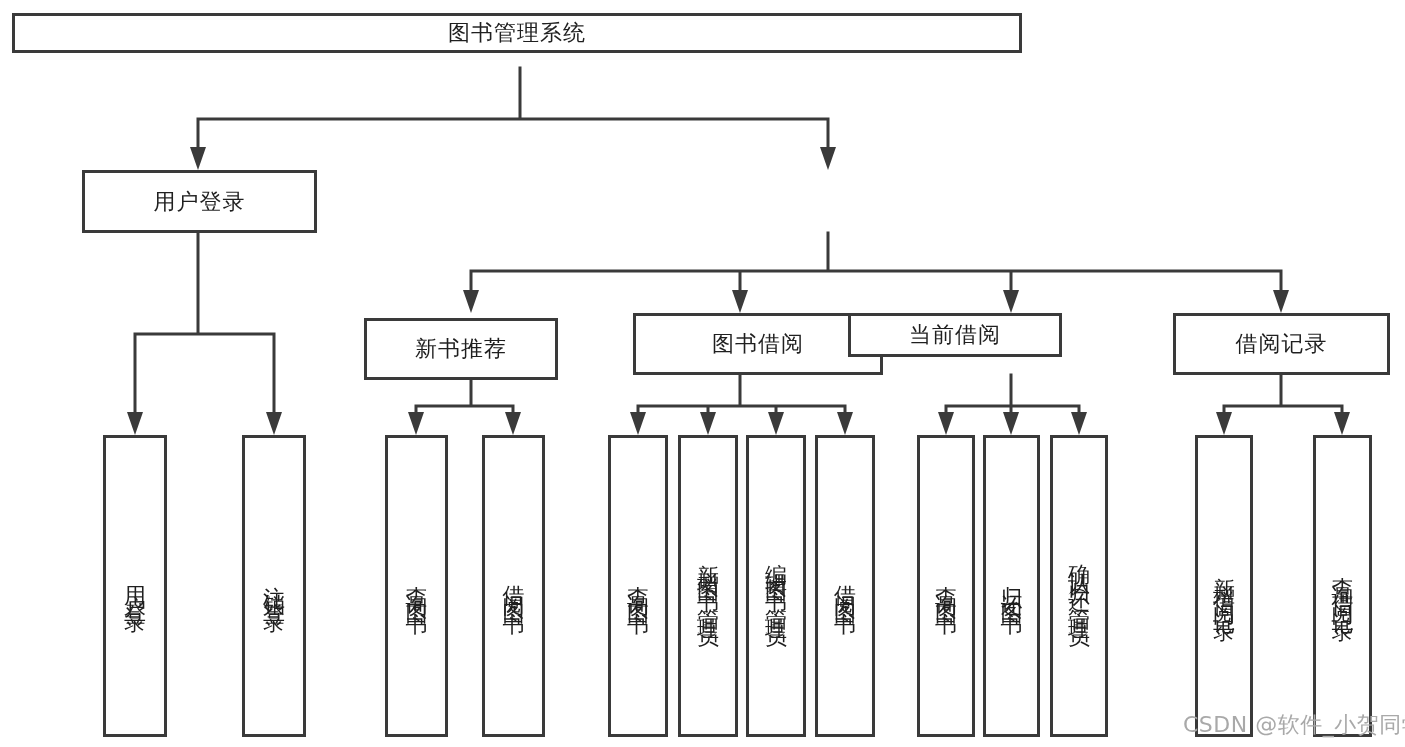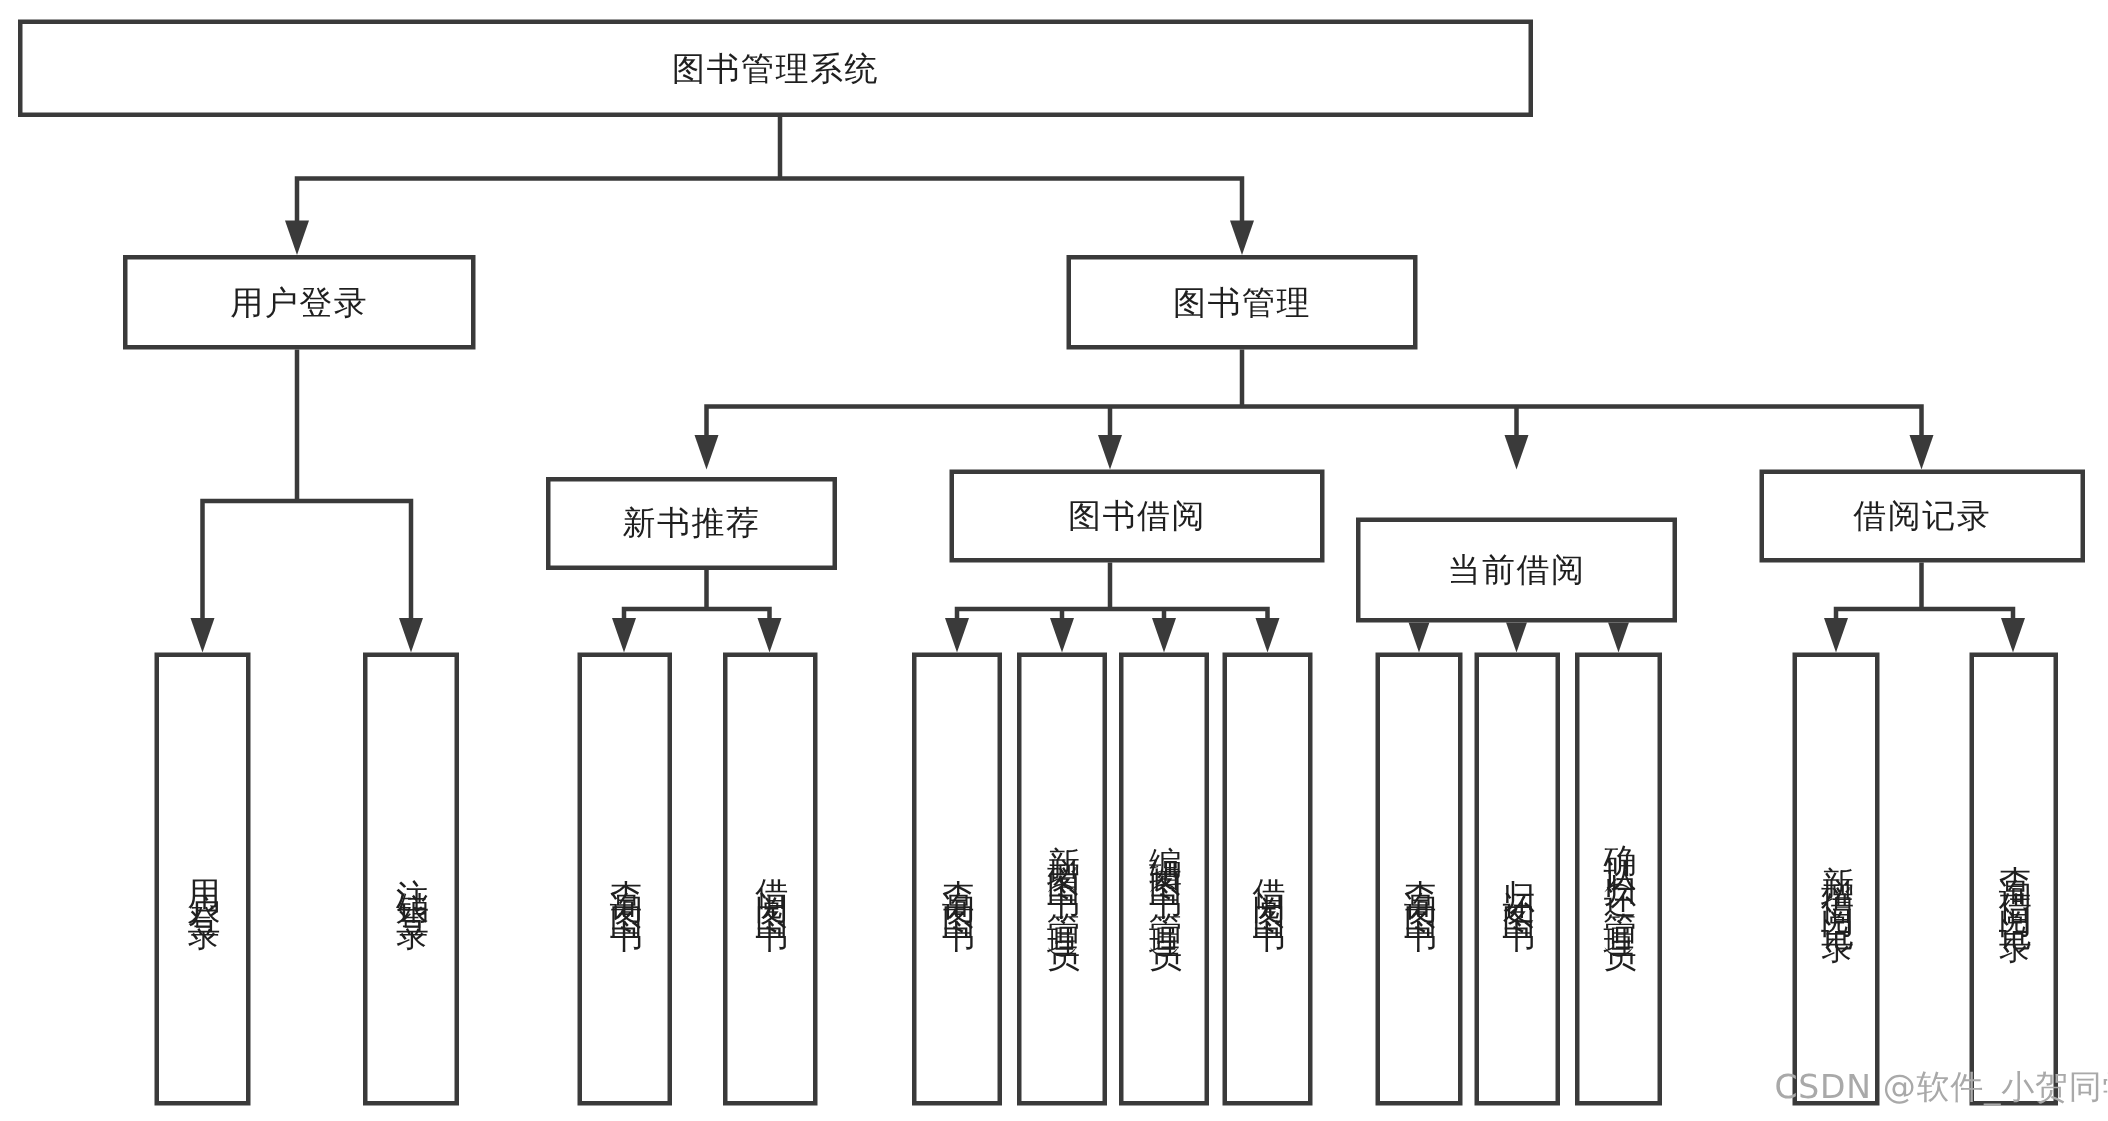--- a/index.html
+++ b/index.html
@@ -91,28 +91,27 @@
       <polygon class="chead" points="1003,412 1019,412 1011,435"></polygon>
       <polygon class="chead" points="1071,412 1087,412 1079,435"></polygon>
     </g>
     <g>
       <path class="cline" d="M1281 375 L1281 406 M1224 406 L1342 406 M1224 406 L1224 416 M1342 406 L1342 416"></path>
       <polygon class="chead" points="1216,412 1232,412 1224,435"></polygon>
       <polygon class="chead" points="1334,412 1350,412 1342,435"></polygon>
     </g>
   </svg>
 
-  <div class="node" style="left:12px;top:13px;width:1010px;height:65px;">图书管理系统</div>
+  <div class="node" style="left:12px;top:13px;width:1010px;height:40px;">图书管理系统</div>
 
   <div class="node" style="left:82px;top:170px;width:235px;height:63px;">用户登录</div>
-  <div class="node" style="left:711px;top:170px;width:234px;height:63px;">图书管理</div>
 
   <div class="node" style="left:364px;top:318px;width:194px;height:62px;">新书推荐</div>
   <div class="node" style="left:633px;top:313px;width:250px;height:62px;">图书借阅</div>
-  <div class="node" style="left:904px;top:313px;width:214px;height:70px;margin-top:32px;">当前借阅</div>
+  <div class="node" style="left:848px;top:313px;width:214px;height:44px;">当前借阅</div>
   <div class="node" style="left:1173px;top:313px;width:217px;height:62px;">借阅记录</div>
 
   <div class="node leaf" style="left:103px;top:435px;width:64px;height:302px;">用户登录</div>
   <div class="node leaf" style="left:242px;top:435px;width:64px;height:302px;">注销登录</div>
 
   <div class="node leaf" style="left:385px;top:435px;width:63px;height:302px;">查询图书</div>
   <div class="node leaf" style="left:482px;top:435px;width:63px;height:302px;">借阅图书</div>
 
   <div class="node leaf" style="left:608px;top:435px;width:60px;height:302px;">查询图书</div>
   <div class="node leaf" style="left:678px;top:435px;width:60px;height:302px;">新增图书（管理员）</div>

